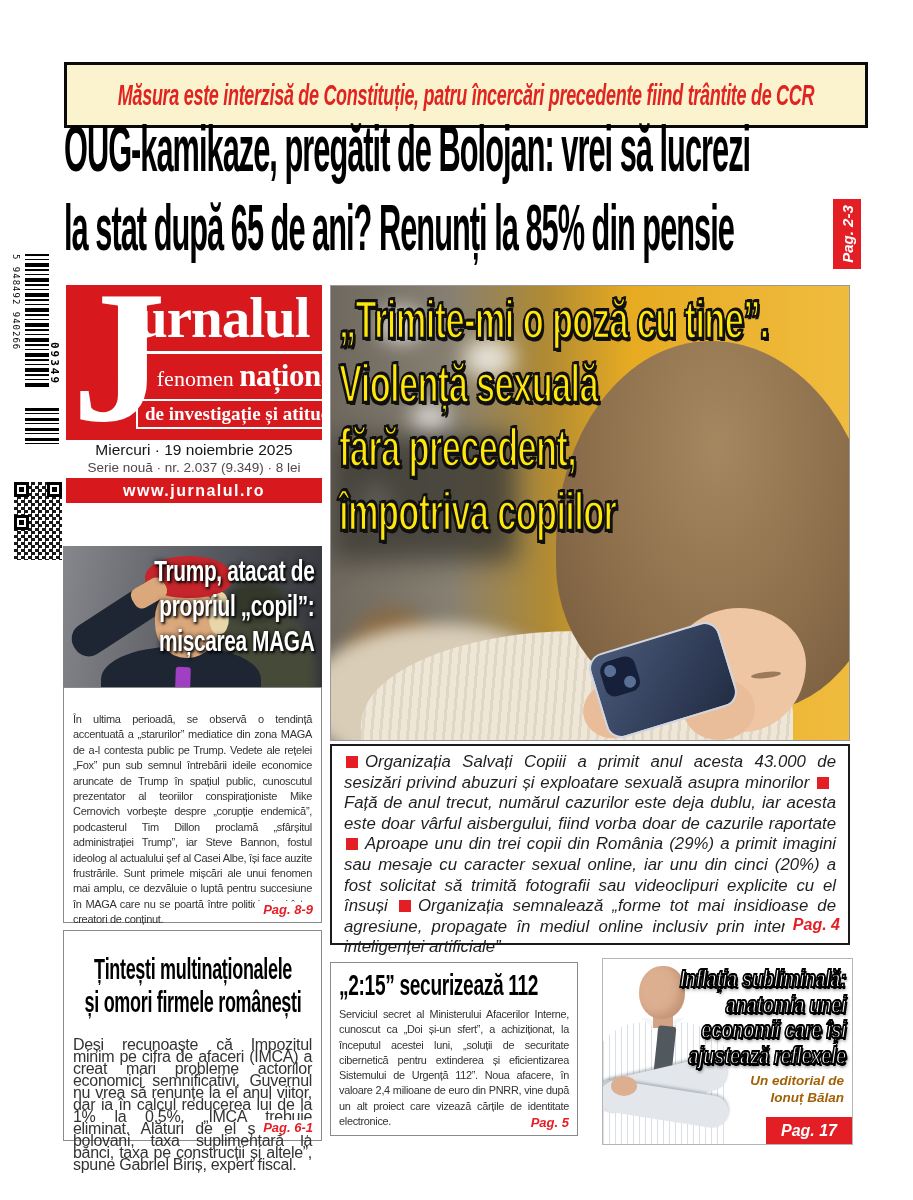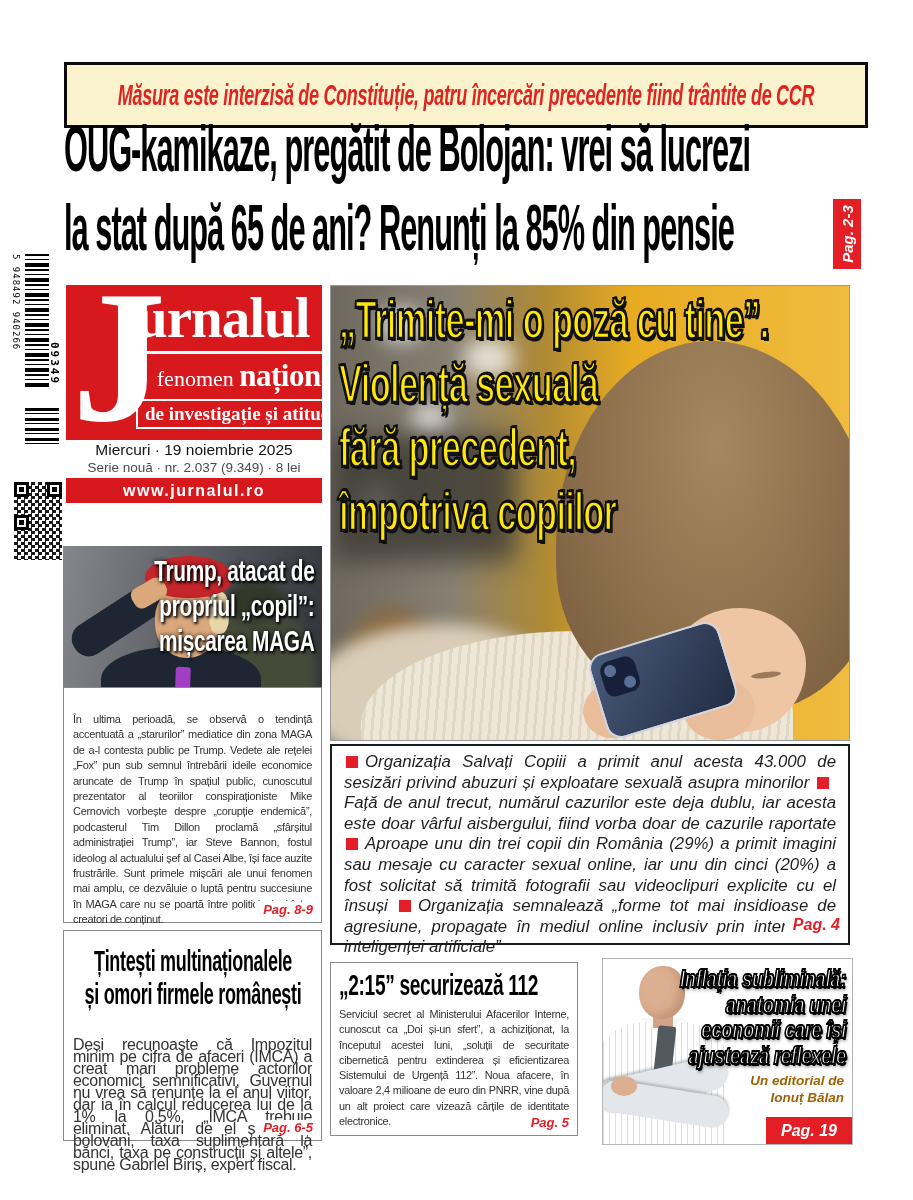--- a/index.html
+++ b/index.html
@@ -136,21 +136,21 @@
   .bullets-box{position:absolute;left:330px;top:744px;width:520px;height:201px;border:2px solid #1b1b1b;
       padding:6px 12px;background:#fff;font-style:italic;font-size:16.8px;line-height:20.6px;
       color:#1f1f1f;text-align:justify;}
   .bsq{display:inline-block;width:12px;height:12px;background:var(--pag-red);margin:0 7px 0 2px;
       transform:translateY(1px);}
   .bullets-box .pgref{font-size:16px;bottom:7px;}
 
   
   .tax-box{position:absolute;left:63px;top:930px;width:259px;height:211px;border:1px solid #8a8a8a;
            background:#fff;}
-  .tax-head{position:relative;height:70px;margin-top:12px;}
+  .tax-head{position:relative;height:70px;margin-top:20px;}
   .tax-head .sx-c{font-size:29px;line-height:33px;font-weight:bold;color:#000;letter-spacing:-.5px;--sx:.62;}
   .tax-body{position:absolute;left:9px;right:9px;top:76px;bottom:5px;}
   .tax-body .body-txt{line-height:12px;font-size:16px;margin-top:32px;}
 
   
   .srv-box{position:absolute;left:330px;top:962px;width:248px;height:174px;border:1px solid #8a8a8a;
            background:#fff;padding:5px 8px;}
   .srv-head .sx{font-size:29px;line-height:34px;font-weight:bold;color:#000;letter-spacing:-.5px;--sx:.66;}
   .srv-body{position:absolute;left:8px;right:8px;top:44px;bottom:4px;}
   .srv-body .body-txt{line-height:15.3px;font-size:10.9px;}
@@ -284,21 +284,21 @@
   </div>
 
   <div class="tax-box">
     <div class="tax-head">
       <span class="sx-c">Țintești multinaționalele
 și omori firmele românești</span>
     </div>
     <div class="tax-body">
       <div class="body-txt">Deși recunoaște că Impozitul minim pe cifra de afaceri (IMCA) a creat mari probleme actorilor economici semnificativi, Guvernul nu vrea să renunțe la el anul viitor, dar ia în calcul reducerea lui de la 1% la 0,5%. „IMCA trebuie eliminat. Alături de el și ceilalți bolovani, taxa suplimentară la bănci, taxa pe construcții și altele”, spune Gabriel Biriș, expert fiscal.</div>
     </div>
-    <span class="pgref">Pag. 6-5</span>
+    <span class="pgref">Pag. 6-1</span>
   </div>
 
   <div class="srv-box">
     <div class="srv-head">
       <span class="sx">„2:15” securizează 112</span>
     </div>
     <div class="srv-body">
       <div class="body-txt">Serviciul secret al Ministerului Afacerilor Interne, cunoscut ca „Doi și-un sfert”, a achiziționat, la începutul acestei luni, „soluții de securitate cibernetică pentru extinderea și eficientizarea Sistemului de Urgență 112”. Noua afacere, în valoare 2,4 milioane de euro din PNRR, vine după un alt proiect care vizează cărțile de identitate electronice.</div>
     </div>
     <span class="pgref">Pag. 5</span>
@@ -317,17 +317,17 @@
     </div>
     <div class="ed-headline">
       <span class="sx-r">Inflația subliminală:
 anatomia unei
 economii care își
 ajustează reflexele</span>
     </div>
     <div class="ed-byline">Un editorial de
 Ionuț Bălan</div>
     <div class="ed-tag">
-      <span>Pag. 19</span>
+      <span>Pag. 17</span>
     </div>
   </div>
 
 </div>
 
 </body></html>

